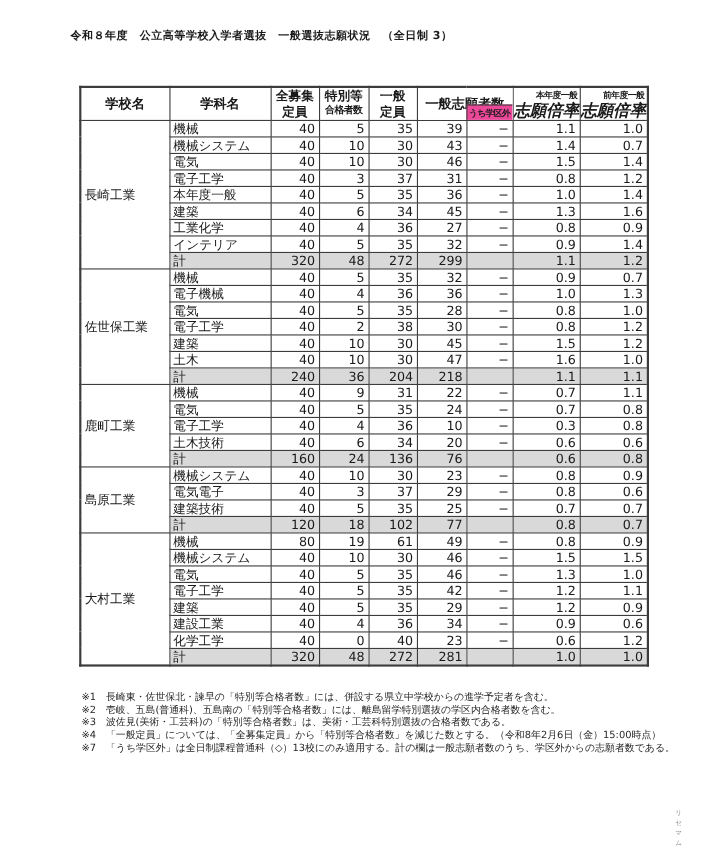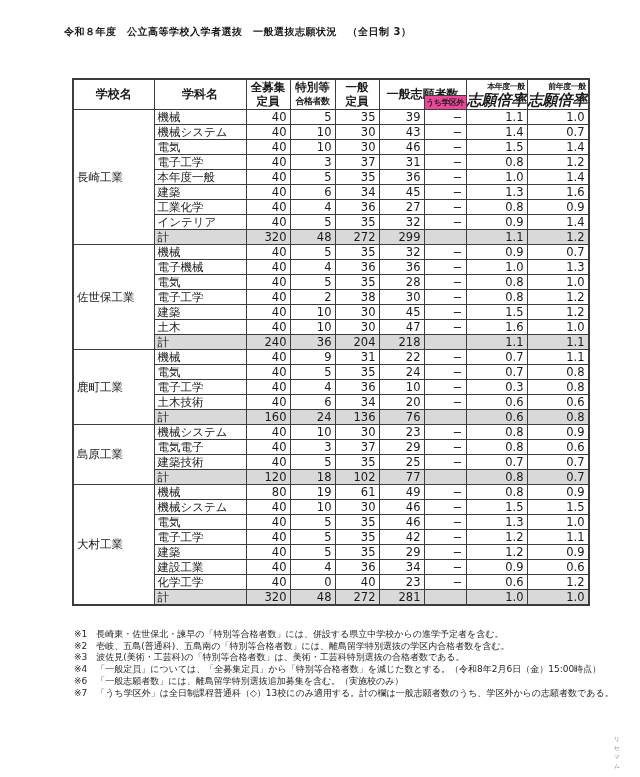--- a/index.html
+++ b/index.html
@@ -452,19 +452,18 @@
         <td class="num">1.0</td>
       </tr>
     </tbody>
 </table>
 
 <div class="footnotes" id="footnotes">
     <div class="footnote-line">※1　長崎東・佐世保北・諫早の「特別等合格者数」には、併設する県立中学校からの進学予定者を含む。</div>
     <div class="footnote-line">※2　壱岐、五島(普通科)、五島南の「特別等合格者数」には、離島留学特別選抜の学区内合格者数を含む。</div>
     <div class="footnote-line">※3　波佐見(美術・工芸科)の「特別等合格者数」は、美術・工芸科特別選抜の合格者数である。</div>
     <div class="footnote-line">※4　「一般定員」については、「全募集定員」から「特別等合格者数」を減じた数とする。（令和8年2月6日（金）15:00時点）</div>
-    <div class="footnote-line">※6　「一般志願者数」には、離島留学特別選抜追加募集を含む。（実施校のみ）</div>
     <div class="footnote-line">※7　「うち学区外」は全日制課程普通科（◇）13校にのみ適用する。計の欄は一般志願者数のうち、学区外からの志願者数である。</div>
   </div>
 
 <div class="logo">
   <span class="logo-ruby">リセマム</span>
 </div>
 
 </body></html>

